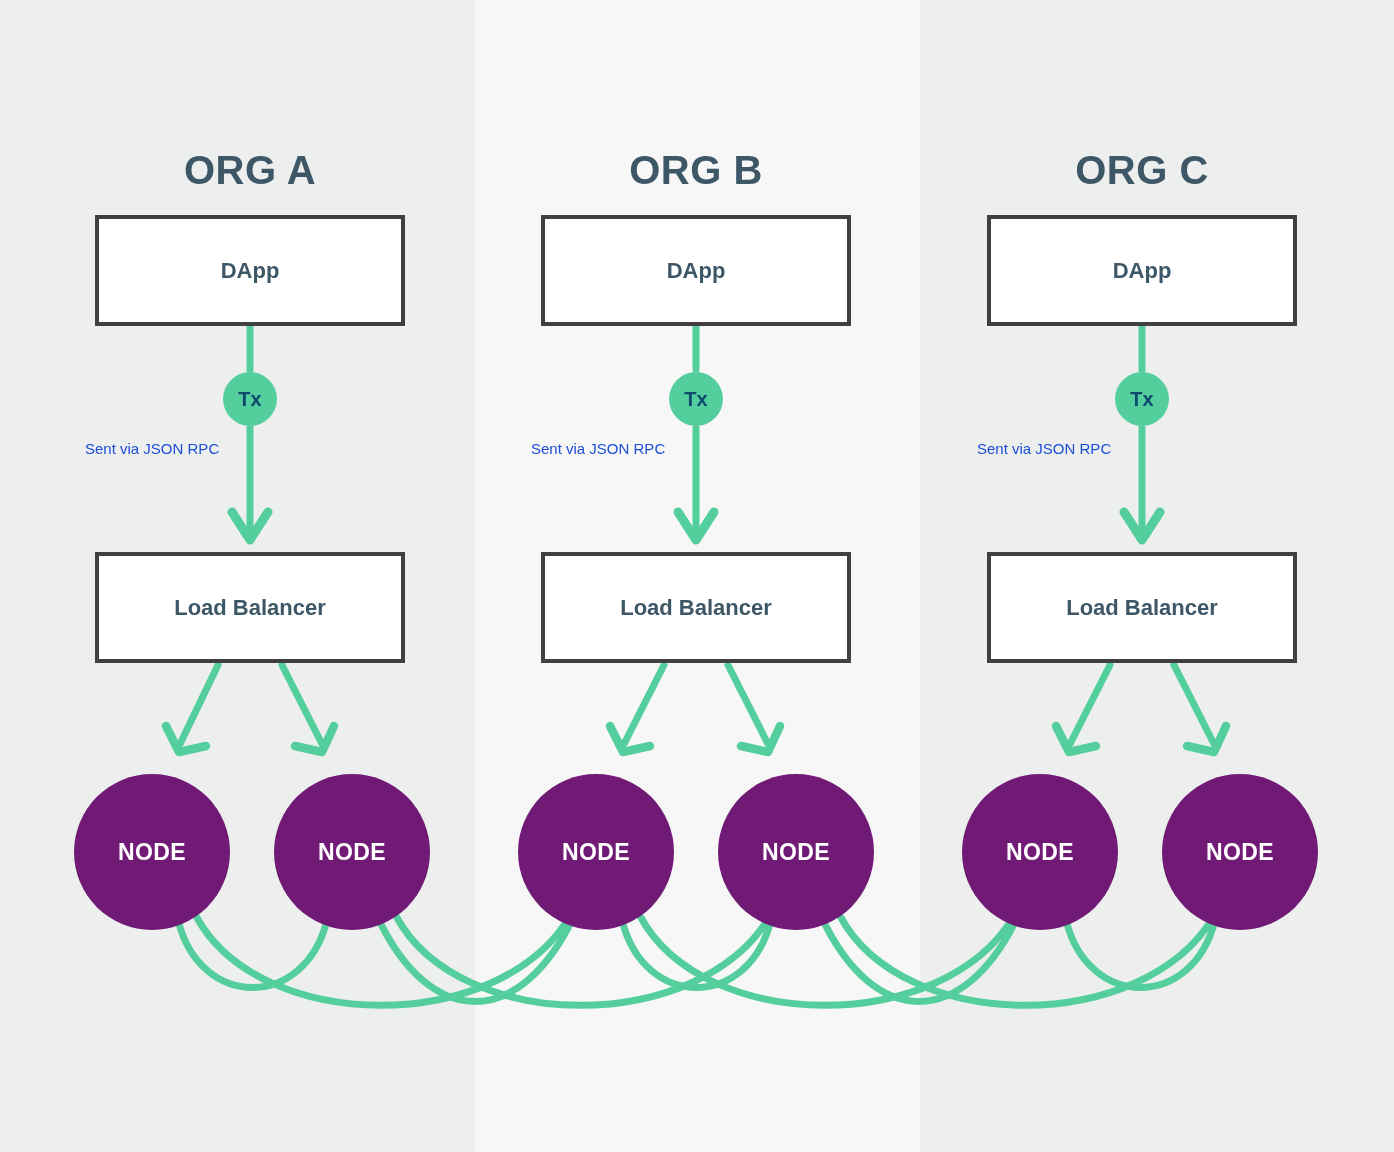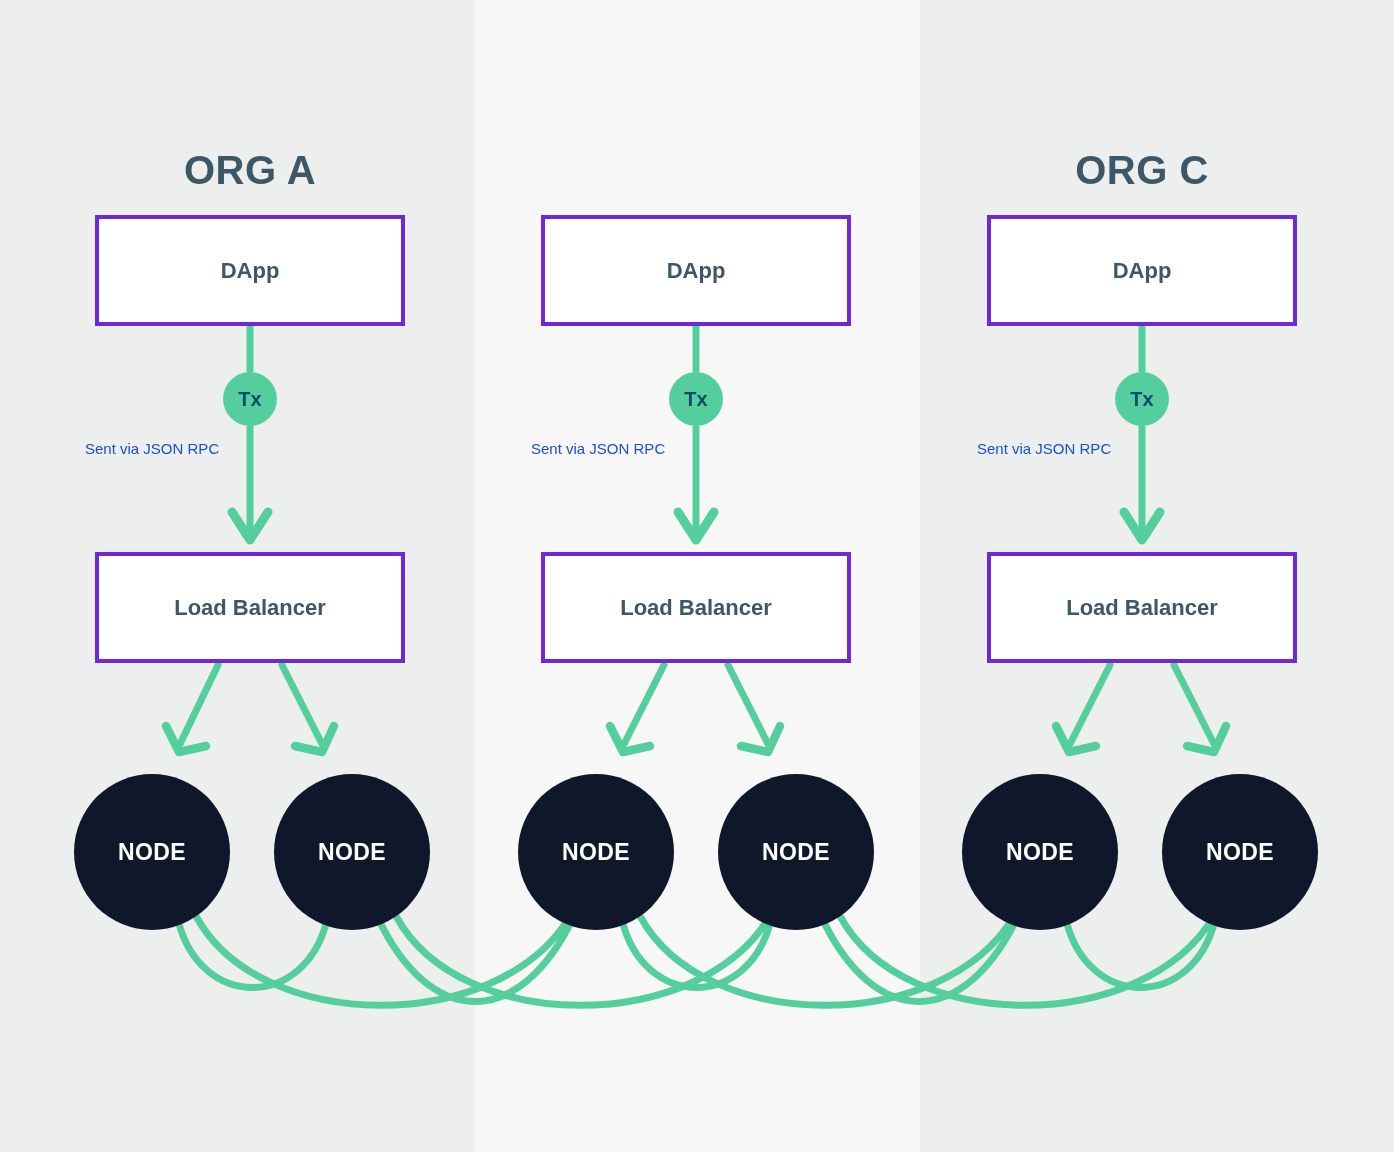--- a/index.html
+++ b/index.html
@@ -50,21 +50,21 @@
   .org-title.b { left: 541px; }
   .org-title.c { left: 987px; }
 
   
   .box {
     position: absolute;
     width: 310px;
     height: 111px;
     box-sizing: border-box;
     background: #ffffff;
-    border: 4px solid #6d28d9;
+    border: 4px solid #404040;
     display: flex;
     align-items: center;
     justify-content: center;
     color: #3d5767;
     font-size: 22px;
     font-weight: bold;
   }
   .box.dapp { top: 215px; }
   .box.lb   { top: 552px; }
   .box.colA { left: 95px; }
@@ -102,21 +102,21 @@
   .rpc-label.colA { left: 85px; }
   .rpc-label.colB { left: 531px; }
   .rpc-label.colC { left: 977px; }
 
   
   .node {
     position: absolute;
     width: 156px;
     height: 156px;
     border-radius: 50%;
-    background: #0f172a;
+    background: #701a75;
     display: flex;
     align-items: center;
     justify-content: center;
     color: #ffffff;
     font-size: 23px;
     font-weight: bold;
     letter-spacing: 0.4px;
     top: 774px;
   }
   .node.n1 { left: 74px;   }
@@ -214,20 +214,21 @@
   <div class="box lb colA">
     <span>Load Balancer</span>
   </div>
   <div class="node n1">
     <span>NODE</span>
   </div>
   <div class="node n2">
     <span>NODE</span>
   </div>
 
+  <div class="org-title b">ORG B</div>
   <div class="box dapp colB">
     <span>DApp</span>
   </div>
   <div class="tx-badge colB">
     <span>Tx</span>
   </div>
   <div class="rpc-label colB">Sent via JSON RPC</div>
   <div class="box lb colB">
     <span>Load Balancer</span>
   </div>

